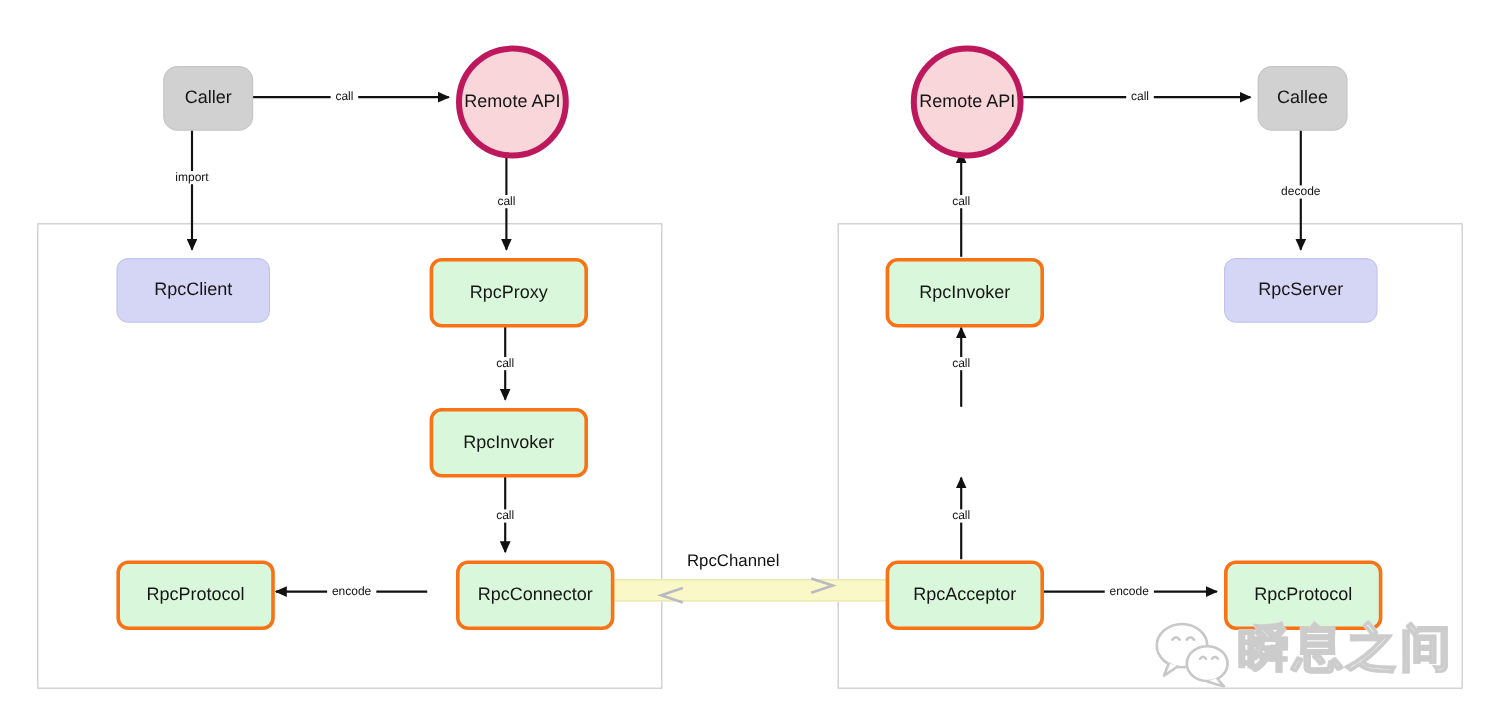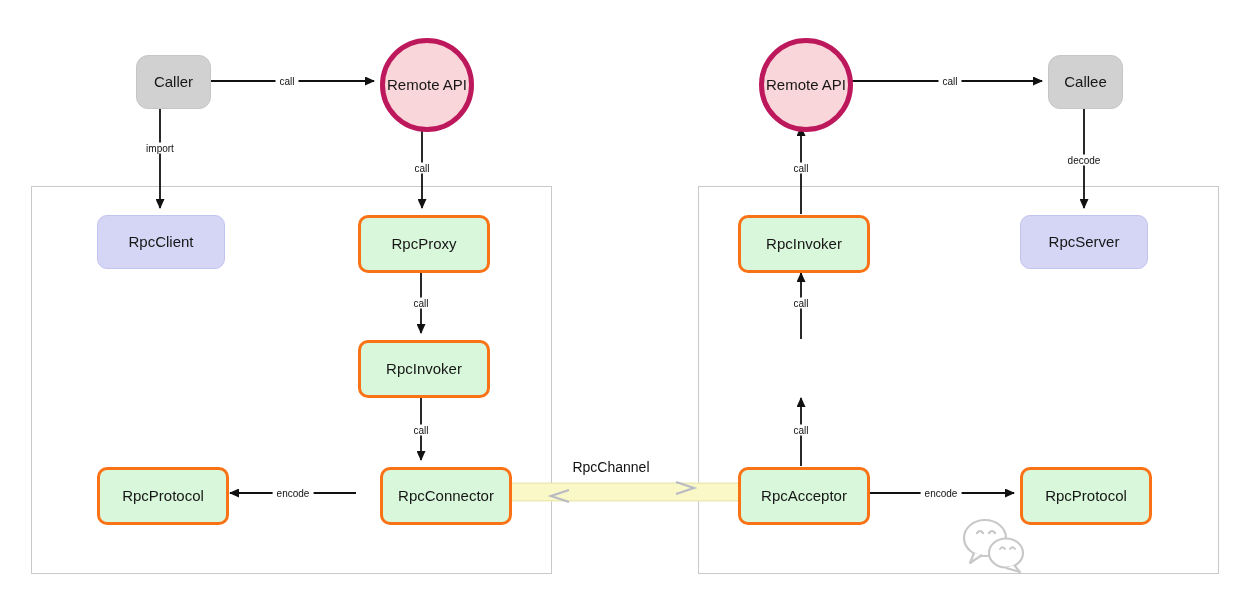--- a/index.html
+++ b/index.html
@@ -112,15 +112,16 @@
     <svg width="68" height="60" viewBox="0 0 68 60">
       <ellipse cx="25" cy="25" rx="21" ry="18" fill="#ffffff" stroke="#c8c8c8" stroke-width="2.2"></ellipse>
       <path d="M14 40 L10 50 L22 42" fill="#ffffff" stroke="#c8c8c8" stroke-width="2.2" stroke-linejoin="round"></path>
       <path d="M17 20 q3 -4 6 0" fill="none" stroke="#c8c8c8" stroke-width="2.2" stroke-linecap="round"></path>
       <path d="M29 20 q3 -4 6 0" fill="none" stroke="#c8c8c8" stroke-width="2.2" stroke-linecap="round"></path>
       <ellipse cx="46" cy="40" rx="17" ry="14.5" fill="#ffffff" stroke="#c8c8c8" stroke-width="2.2"></ellipse>
       <path d="M54 52 L60 59 L46 55" fill="#ffffff" stroke="#c8c8c8" stroke-width="2.2" stroke-linejoin="round"></path>
       <path d="M40 36 q2.5 -3.5 5 0" fill="none" stroke="#c8c8c8" stroke-width="2" stroke-linecap="round"></path>
       <path d="M50 36 q2.5 -3.5 5 0" fill="none" stroke="#c8c8c8" stroke-width="2" stroke-linecap="round"></path>
     </svg>
+    <div class="wm-text" style="margin-left:4px;margin-top:6px;">瞬息之间</div>
   </div>
 
 </div>
 
 </body></html>

